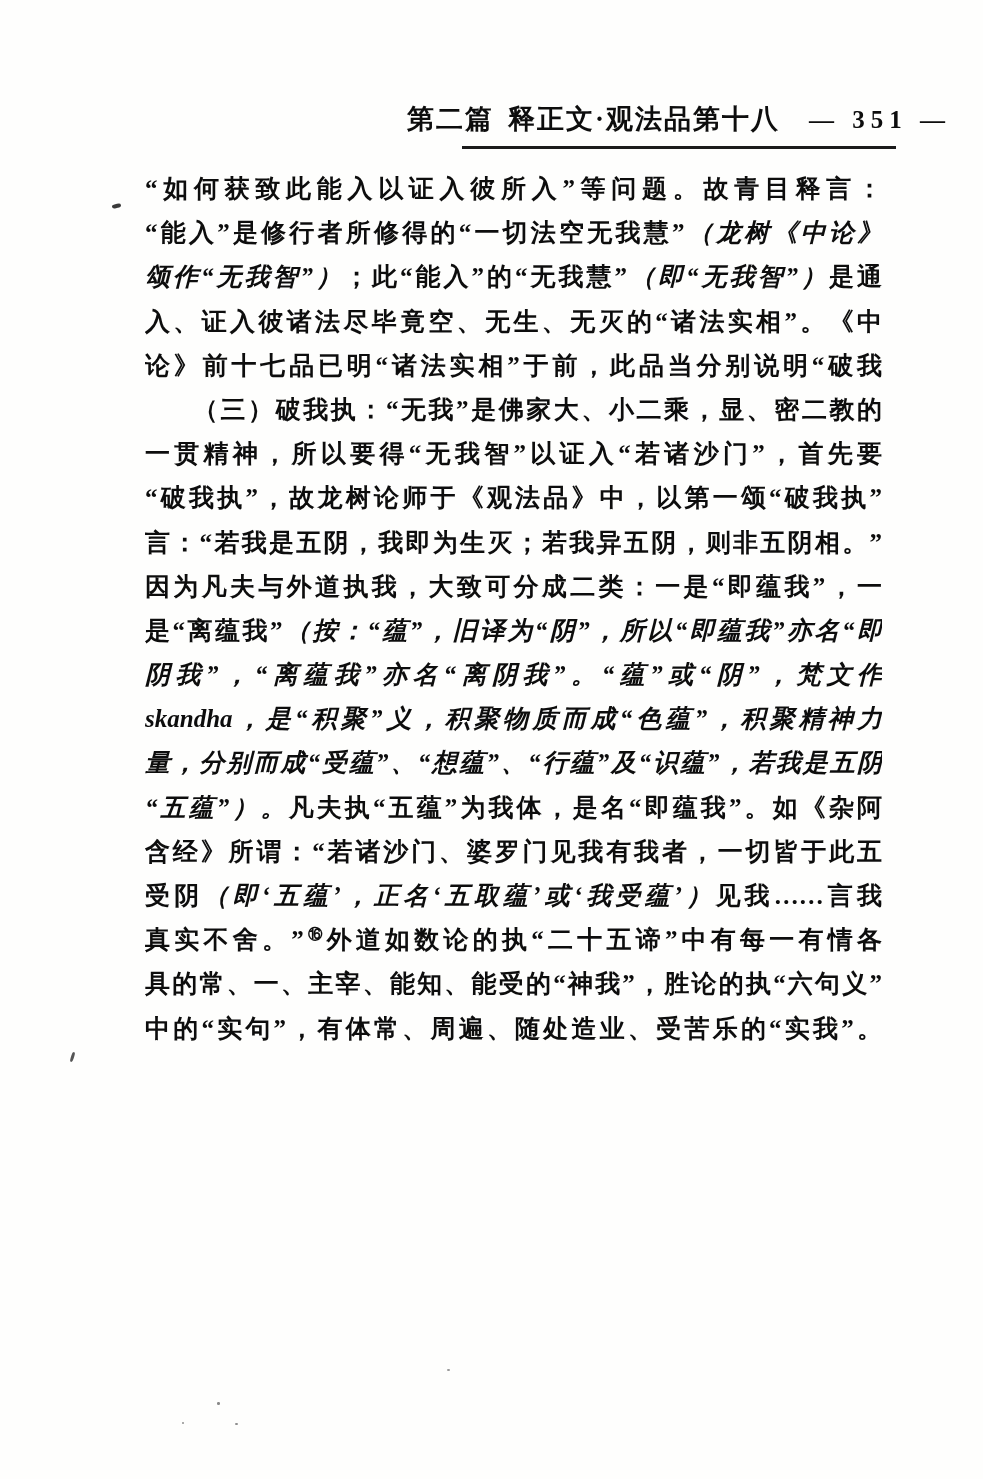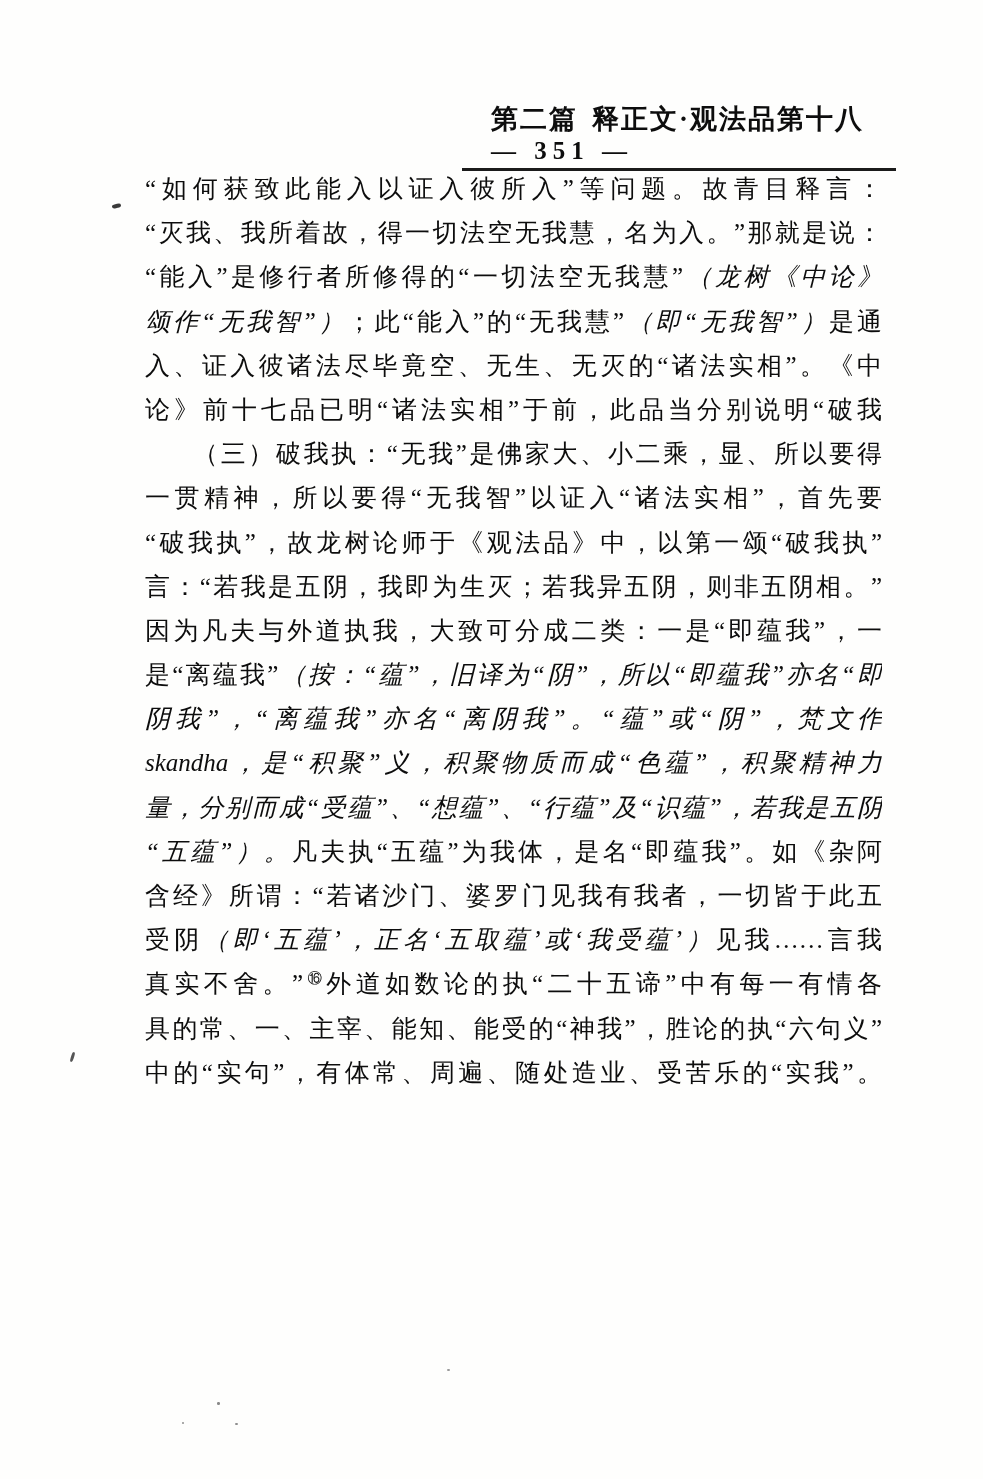--- a/index.html
+++ b/index.html
@@ -23,24 +23,23 @@
     position: absolute;
     top: 101px;
     left: 462px;
     width: 434px;
     display: flex;
     justify-content: center;
     align-items: baseline;
     font-size: 27px;
     font-weight: 700;
     letter-spacing: 2px;
-    padding-bottom: 3px;
+    padding-bottom: 9px;
     border-bottom: 3px solid #1b1b1b;
     white-space: nowrap;
-    flex-direction: column;
   }
   .running-head .head-section { margin-right: 14px; }
   .running-head .head-page {
     font-weight: 600;
     letter-spacing: 6px;
     font-size: 25px;
     margin-left: 29px;
   }
 
   
@@ -55,20 +54,21 @@
   }
   .text-line {
     height: 44.2px;
     overflow: hidden;
     white-space: nowrap;
   }
   .text-line.just {
     text-align: justify;
     text-align-last: justify;
     white-space: normal;
+    font-weight: bold;
   }
   .text-line.indent { text-indent: 48px; }
   .kai { font-style: italic; }
   .sup {
     font-size: 0.58em;
     vertical-align: super;
     line-height: 0;
     font-style: normal;
   }
 
@@ -92,27 +92,26 @@
 
   <div class="running-head">
     <span>
       <span class="head-section">第二篇</span><span>释正文·观法品第十八</span>
     </span>
     <span class="head-page">— 351 —</span>
   </div>
 
   <div class="page-body">
       <div class="text-line just"><span>“如何获致此能入以证入彼所入”等问题。故青目释言：</span></div>
-      <div class="text-line just"><span>“灭我、我所着故，得一切法空无我慧，名为入。”那就是说：</span></div>
       <div class="text-line just"><span>“能入”是修行者所修得的“一切法空无我慧”</span><span class="kai">（龙树《中论》</span></div>
       <div class="text-line just"><span class="kai">颂作“无我智”）</span><span>；此“能入”的“无我慧”</span><span class="kai">（即“无我智”）</span><span>是通</span></div>
       <div class="text-line just"><span>入、证入彼诸法尽毕竟空、无生、无灭的“诸法实相”。《中</span></div>
       <div class="text-line just"><span>论》前十七品已明“诸法实相”于前，此品当分别说明“破我</span></div>
-      <div class="text-line just indent"><span>（三）破我执：“无我”是佛家大、小二乘，显、所以要得</span></div>
-      <div class="text-line just"><span>一贯精神，所以要得“无我智”以证入“诸法实相”，首先要</span></div>
+      <div class="text-line just indent"><span>（三）破我执：“无我”是佛家大、小二乘，显、密二教的</span></div>
+      <div class="text-line just"><span>一贯精神，所以要得“无我智”以证入“若诸沙门”，首先要</span></div>
       <div class="text-line just"><span>“破我执”，故龙树论师于《观法品》中，以第一颂“破我执”</span></div>
       <div class="text-line just"><span>言：“若我是五阴，我即为生灭；若我异五阴，则非五阴相。”</span></div>
       <div class="text-line just"><span>因为凡夫与外道执我，大致可分成二类：一是“即蕴我”，一</span></div>
       <div class="text-line just"><span>是“离蕴我”</span><span class="kai">（按：“蕴”，旧译为“阴”，所以“即蕴我”亦名“即</span></div>
       <div class="text-line just"><span class="kai">阴我”，“离蕴我”亦名“离阴我”。“蕴”或“阴”，梵文作</span></div>
       <div class="text-line just"><span class="kai">skandha，是“积聚”义，积聚物质而成“色蕴”，积聚精神力</span></div>
       <div class="text-line just"><span class="kai">量，分别而成“受蕴”、“想蕴”、“行蕴”及“识蕴”，若我是五阴</span></div>
       <div class="text-line just"><span class="kai">“五蕴”）。</span><span>凡夫执“五蕴”为我体，是名“即蕴我”。如《杂阿</span></div>
       <div class="text-line just"><span>含经》所谓：“若诸沙门、婆罗门见我有我者，一切皆于此五</span></div>
       <div class="text-line just"><span>受阴</span><span class="kai">（即‘五蕴’，正名‘五取蕴’或‘我受蕴’）</span><span>见我……言我</span></div>

